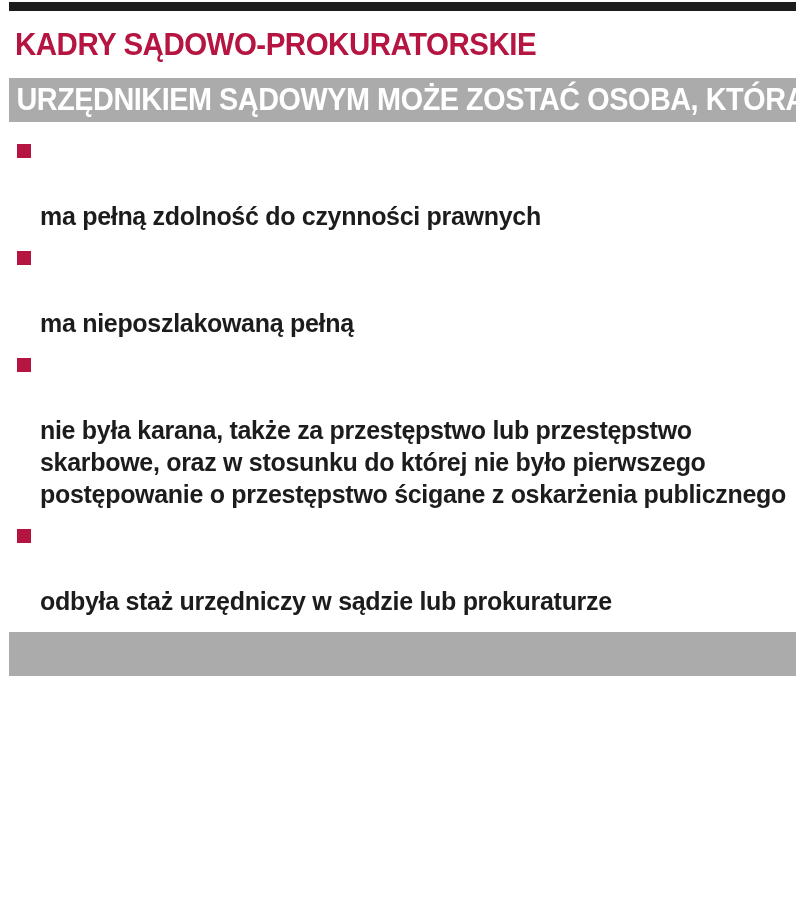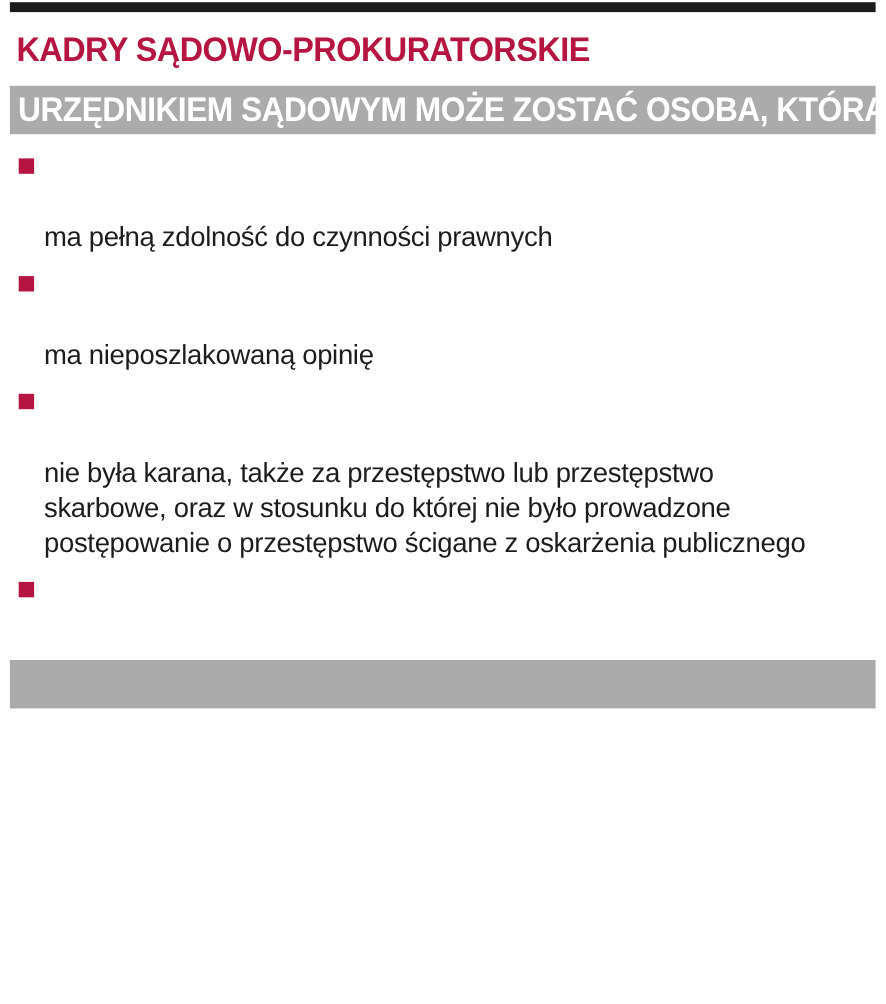--- a/index.html
+++ b/index.html
@@ -24,21 +24,21 @@
   }
   .sec-header{
     background:var(--header-bg);height:44px;display:flex;align-items:center;
     margin-top:15px;
   }
   .sec-header .hdr-text{
     color:#ffffff;font-weight:bold;font-size:31px;padding-left:8px;
     white-space:nowrap;letter-spacing:-0.5px;
     transform:scaleX(0.93);transform-origin:left center;
   }
-  ul.bullets{list-style:none;margin:14px 0 0 0;padding:0;}
+  ul.bullets{list-style:none;margin:14px 0 0 0;padding:0;font-weight:bold;}
   li.bullet-item{
     position:relative;padding-left:31px;font-size:25px;line-height:32px;
     margin-bottom:11px;white-space:pre-line;letter-spacing:-0.3px;
   }
   .bullet-sq{
     position:absolute;left:8px;top:8px;width:14px;height:14px;
     background:var(--accent);
   }
 </style>
 </head>
@@ -54,30 +54,31 @@
     <span class="hdr-text">URZĘDNIKIEM SĄDOWYM MOŻE ZOSTAĆ OSOBA, KTÓRA:</span>
   </div>
 
   <ul class="bullets">
     <li class="bullet-item">
       <span class="bullet-sq"></span>
       <span>ma pełną zdolność do czynności prawnych</span>
     </li>
     <li class="bullet-item">
       <span class="bullet-sq"></span>
-      <span>ma nieposzlakowaną opinię</span>
+      <span>ma nieposzlakowaną pełną</span>
     </li>
     <li class="bullet-item">
       <span class="bullet-sq"></span>
       <span>nie była karana, także za przestępstwo lub przestępstwo
-skarbowe, oraz w stosunku do której nie było prowadzone
+skarbowe, oraz w stosunku do której nie było pierwszego
 postępowanie o przestępstwo ścigane z oskarżenia publicznego</span>
     </li>
     <li class="bullet-item">
       <span class="bullet-sq"></span>
+      <span>odbyła staż urzędniczy w sądzie lub prokuraturze</span>
     </li>
   </ul>
 
   <div class="sec-header">
     
   </div>
 
 </div>
 
 </body></html>

